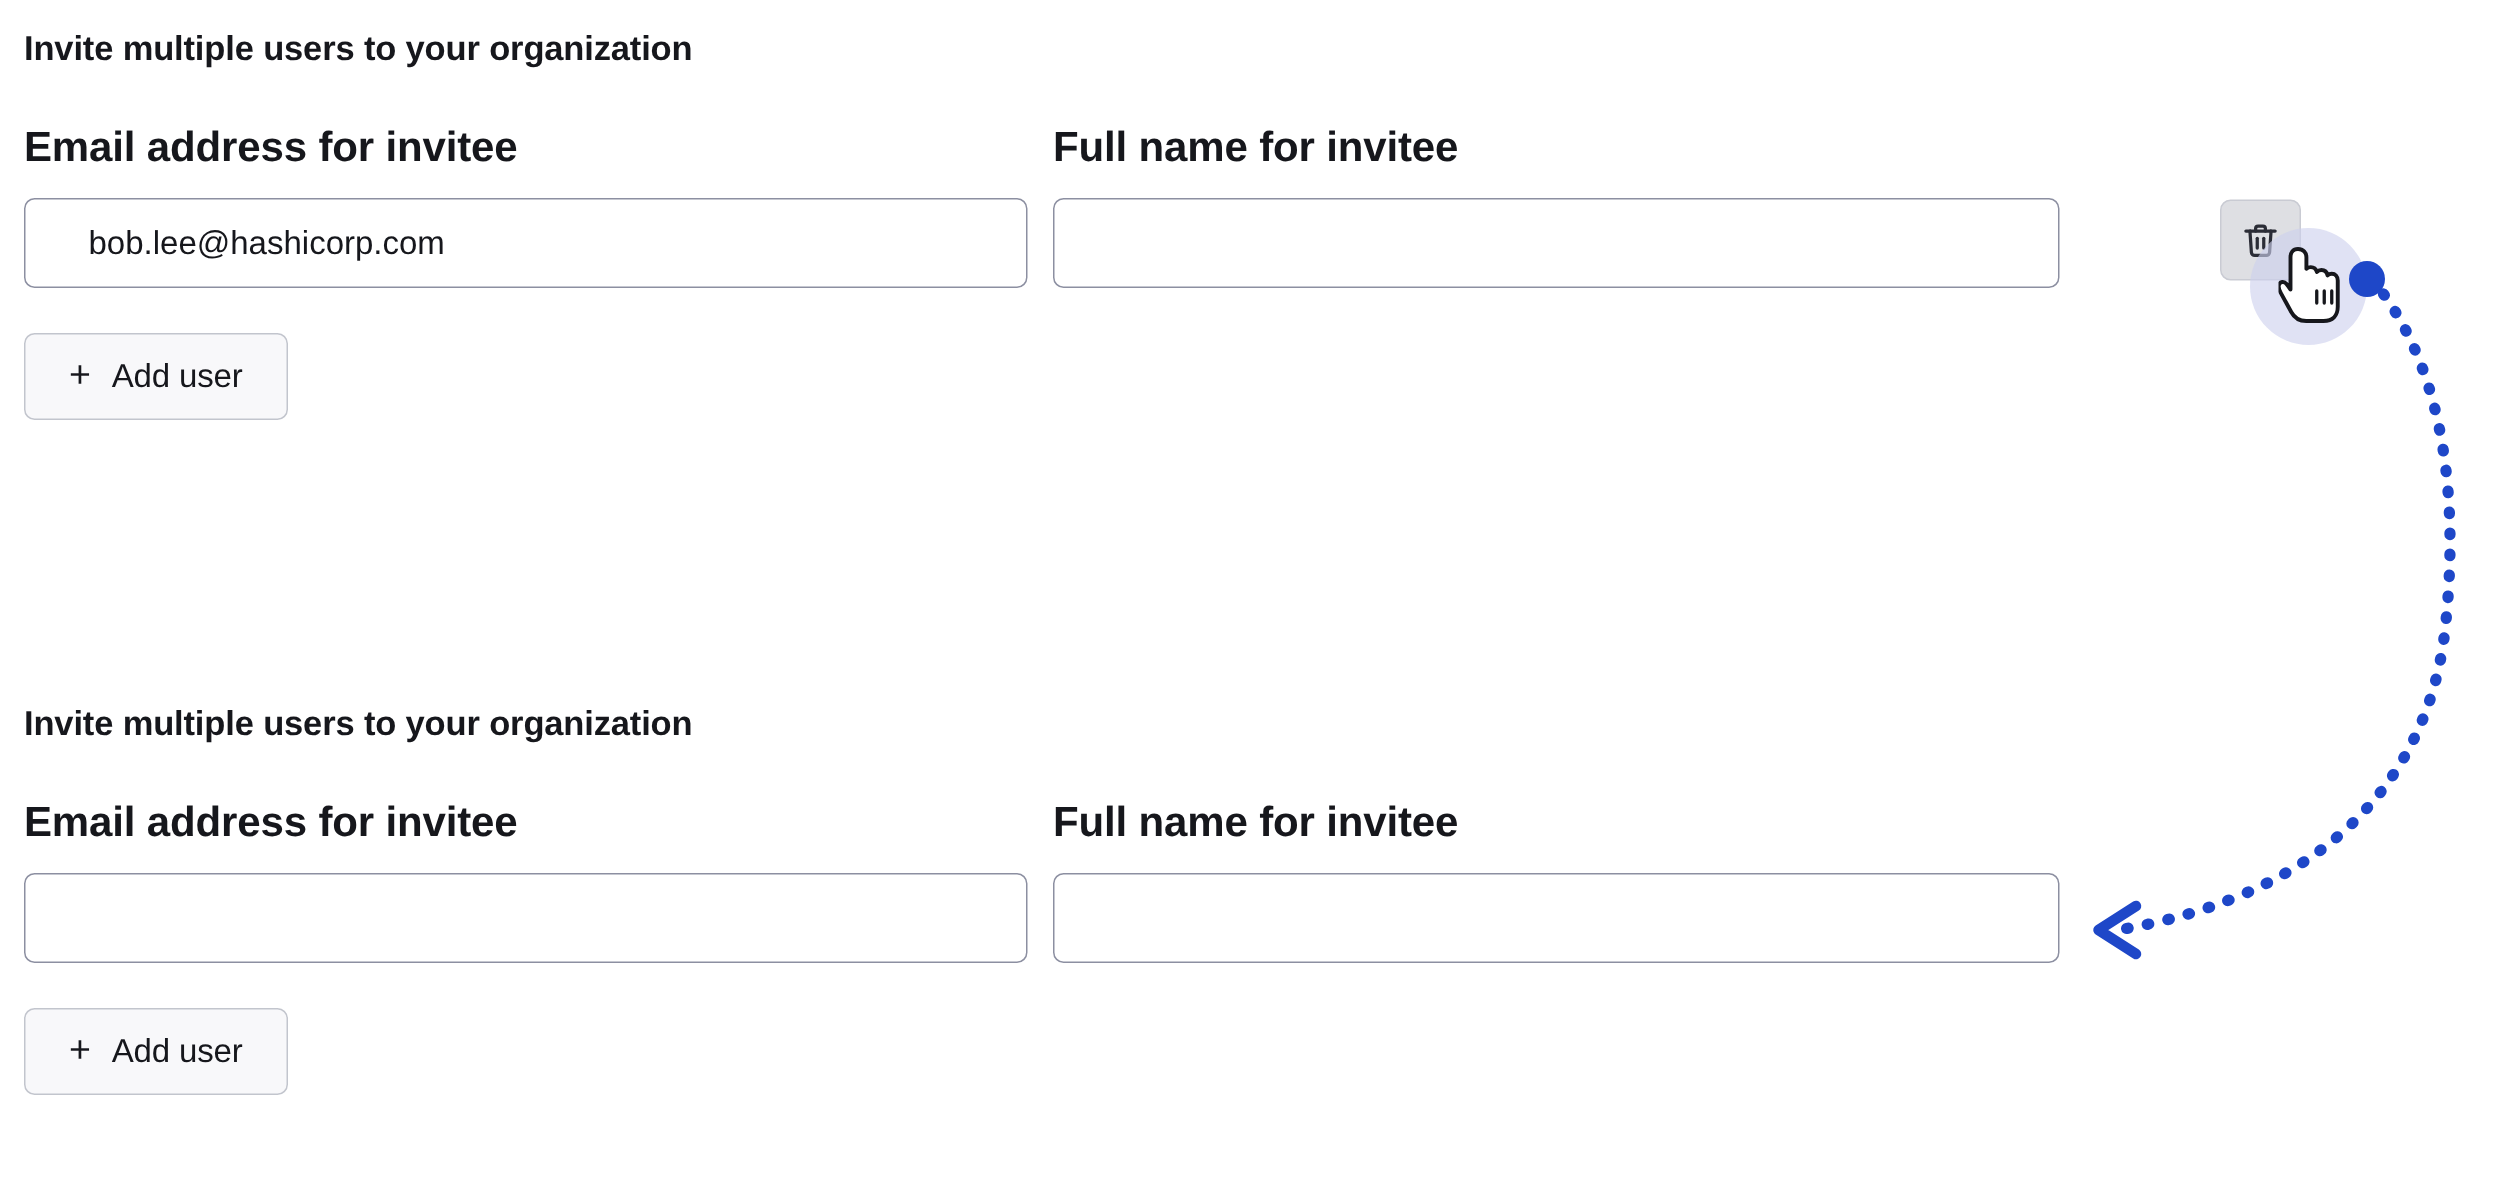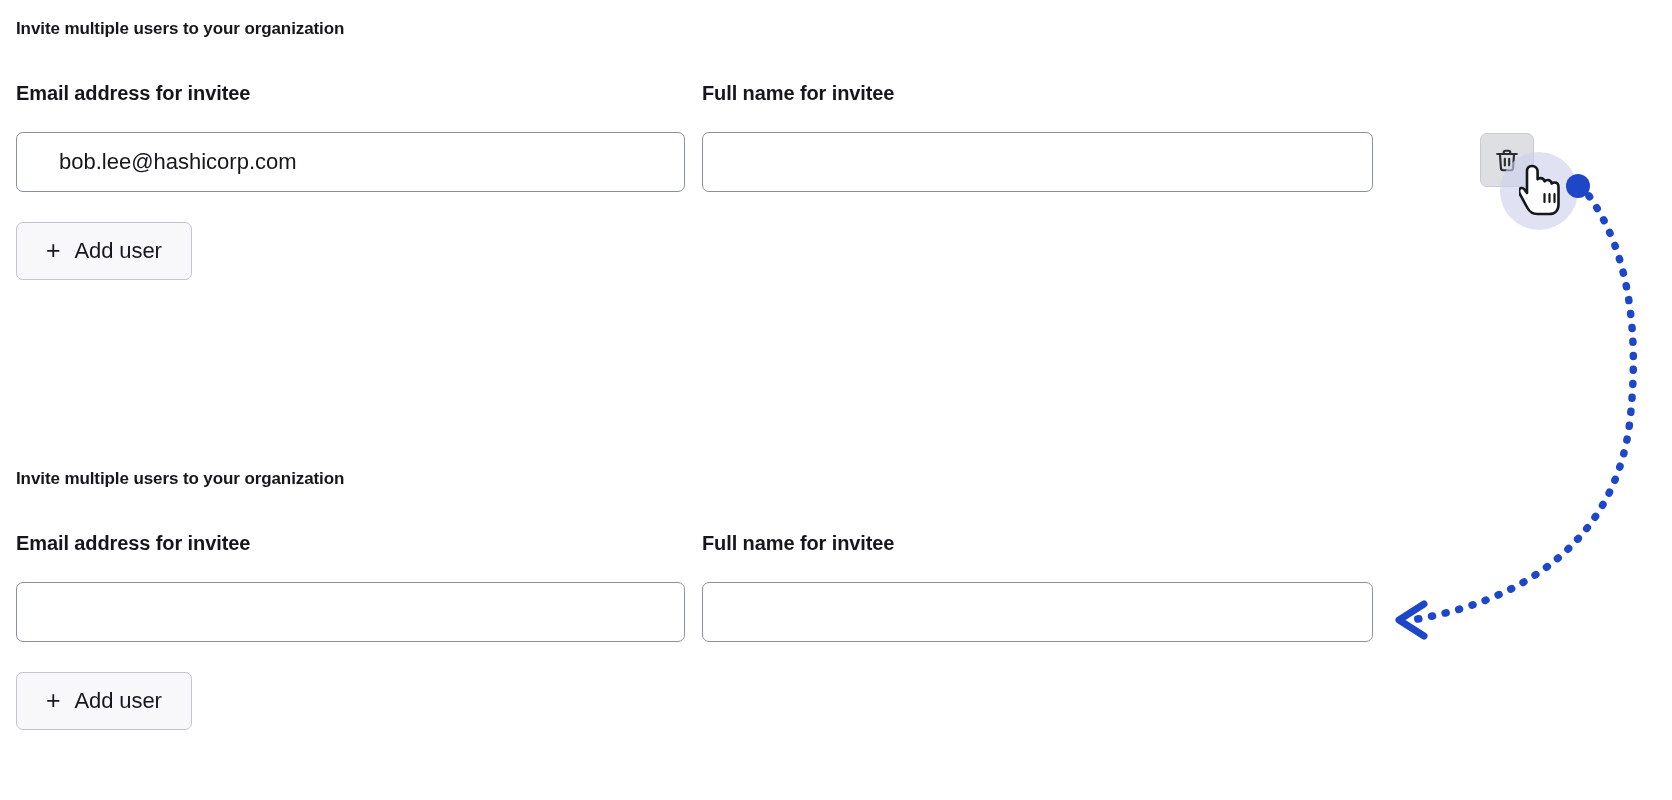--- a/index.html
+++ b/index.html
@@ -22,31 +22,31 @@
     left: 0;
     width: 1672px;
   }
   #section-1 { top: 0px; }
   #section-2 { top: 450px; }
 
   .section-heading {
     position: absolute;
     left: 16px;
     top: 19px;
-    font-size: 17px;
+    font-size: 23px;
     font-weight: 600;
     letter-spacing: -0.1px;
     color: #16171c;
     white-space: nowrap;
   }
 
   .field-label {
     position: absolute;
     top: 82px;
-    font-size: 20px;
+    font-size: 28px;
     font-weight: 700;
     letter-spacing: -0.1px;
     color: #16171c;
     white-space: nowrap;
   }
   .label-email { left: 16px; }
   .label-name  { left: 702px; text-align: right; }
 
   .text-input {
     position: absolute;

